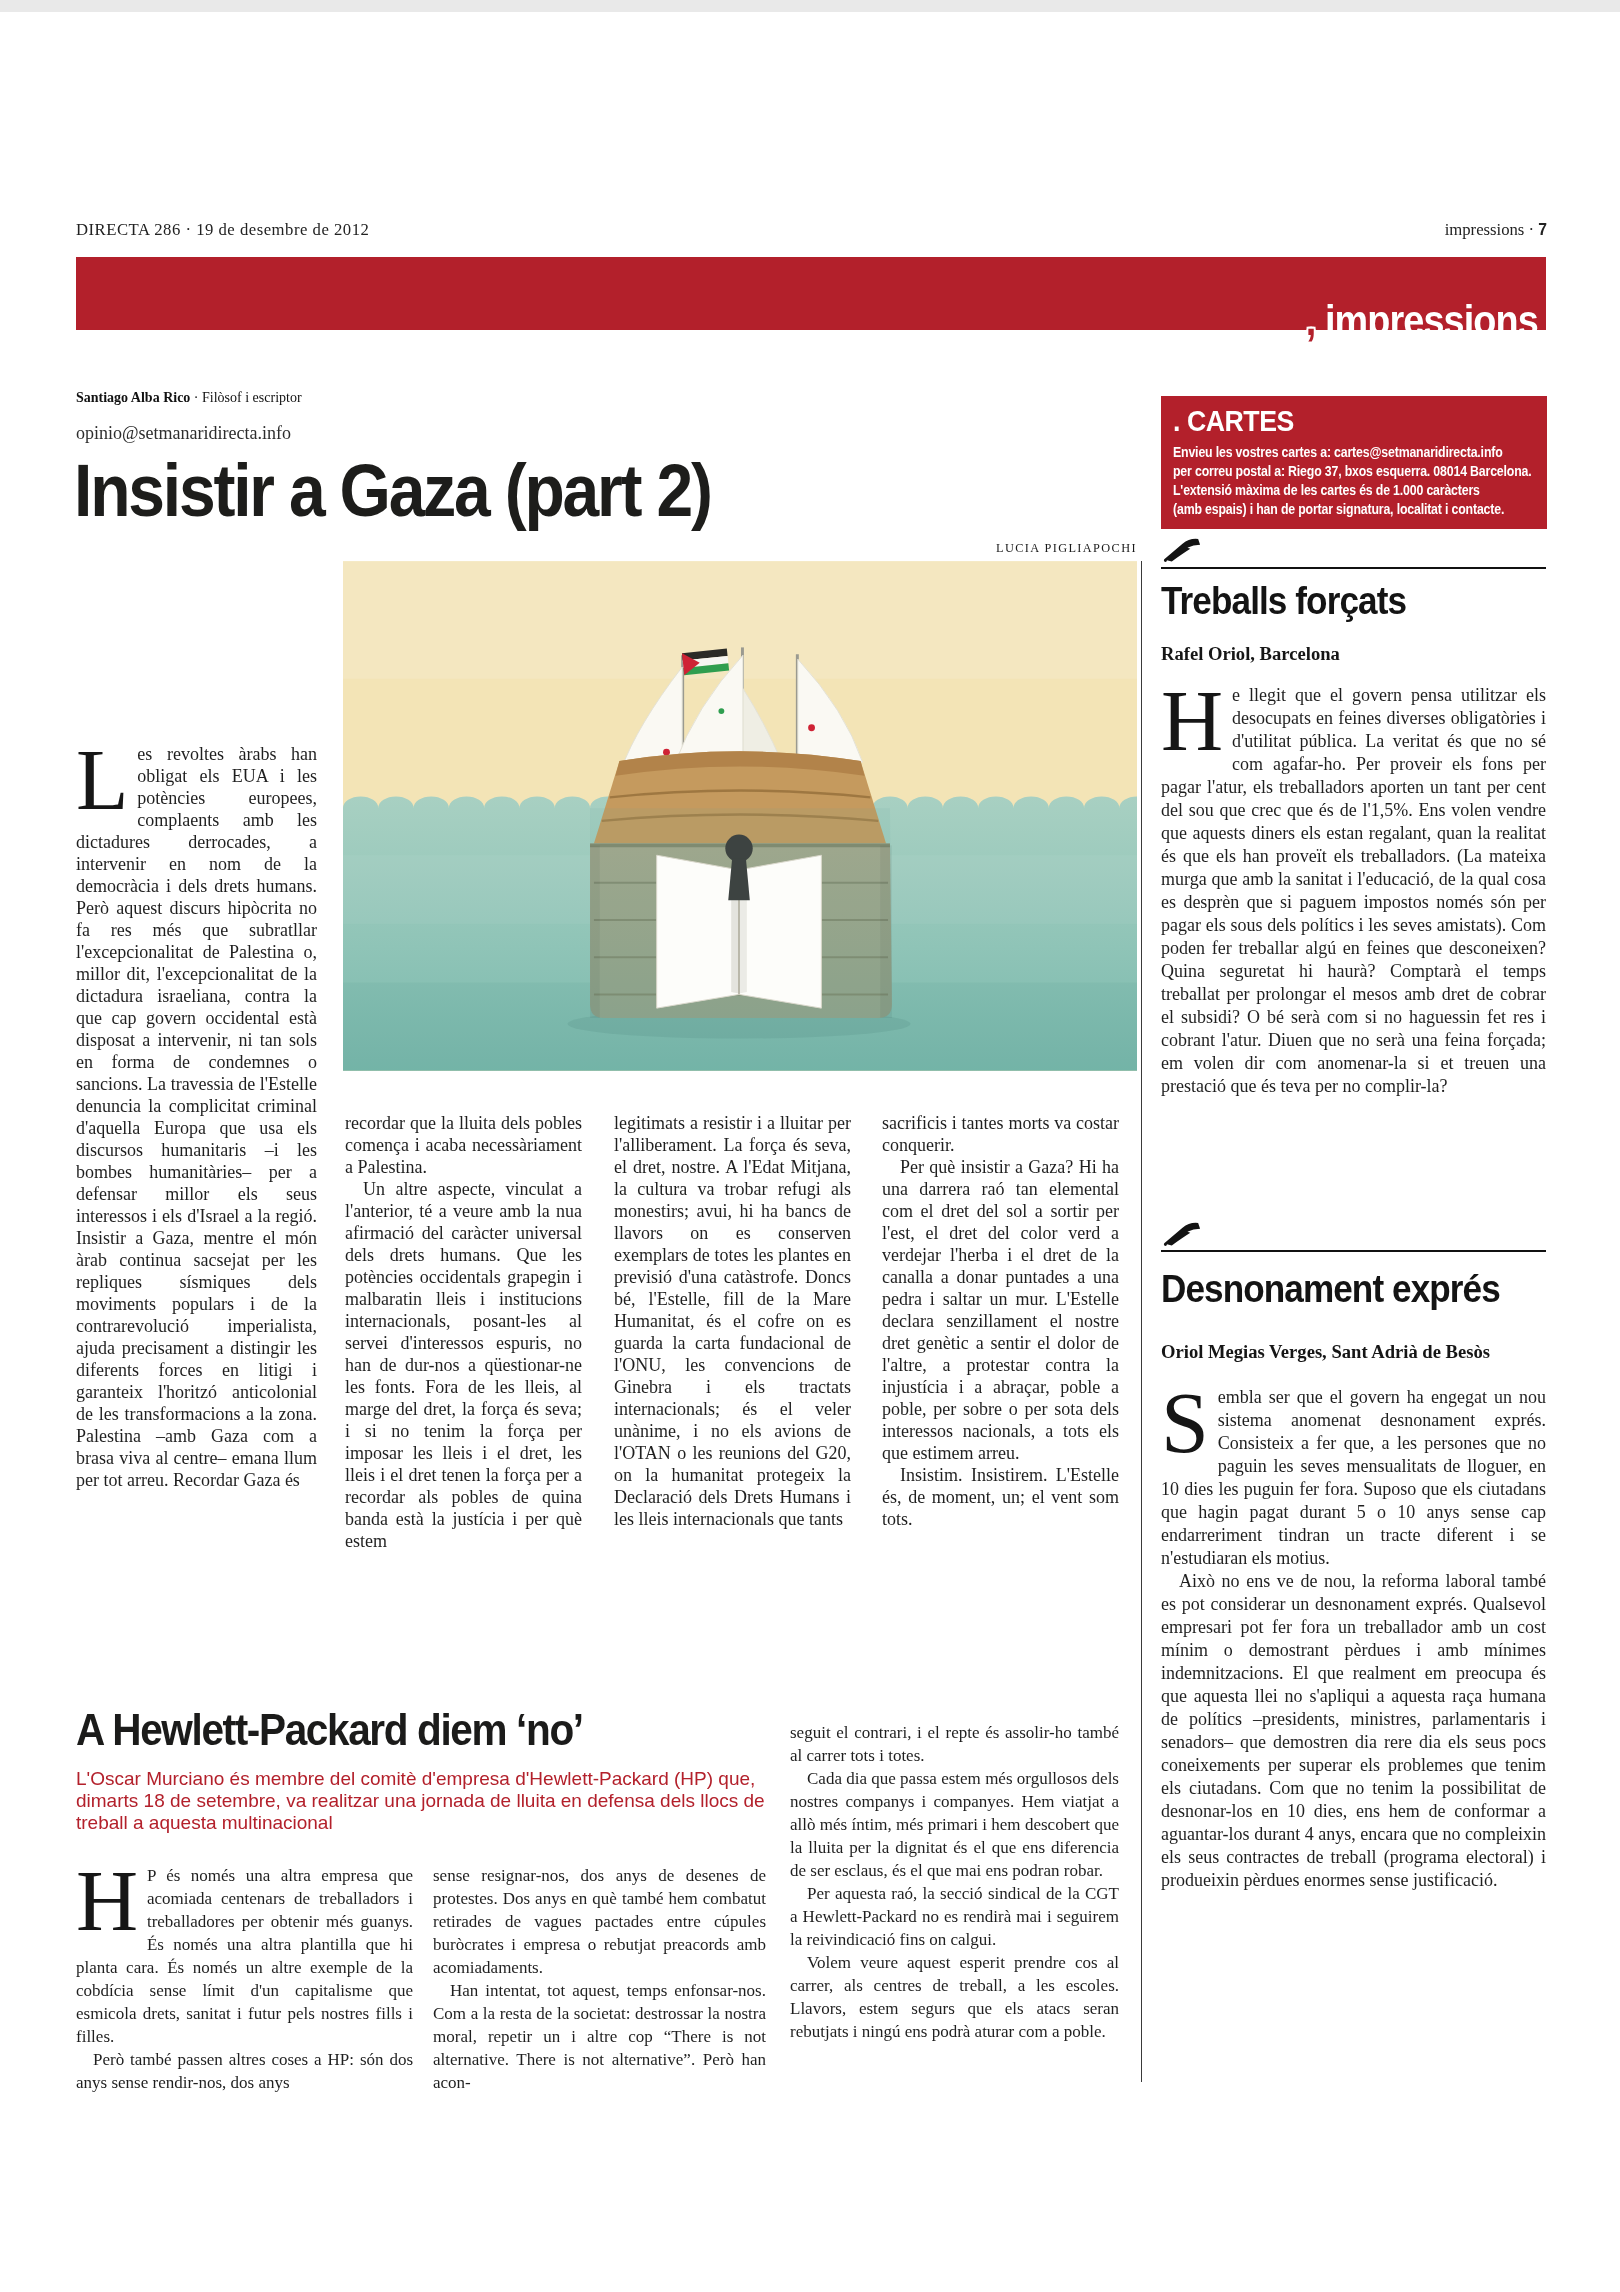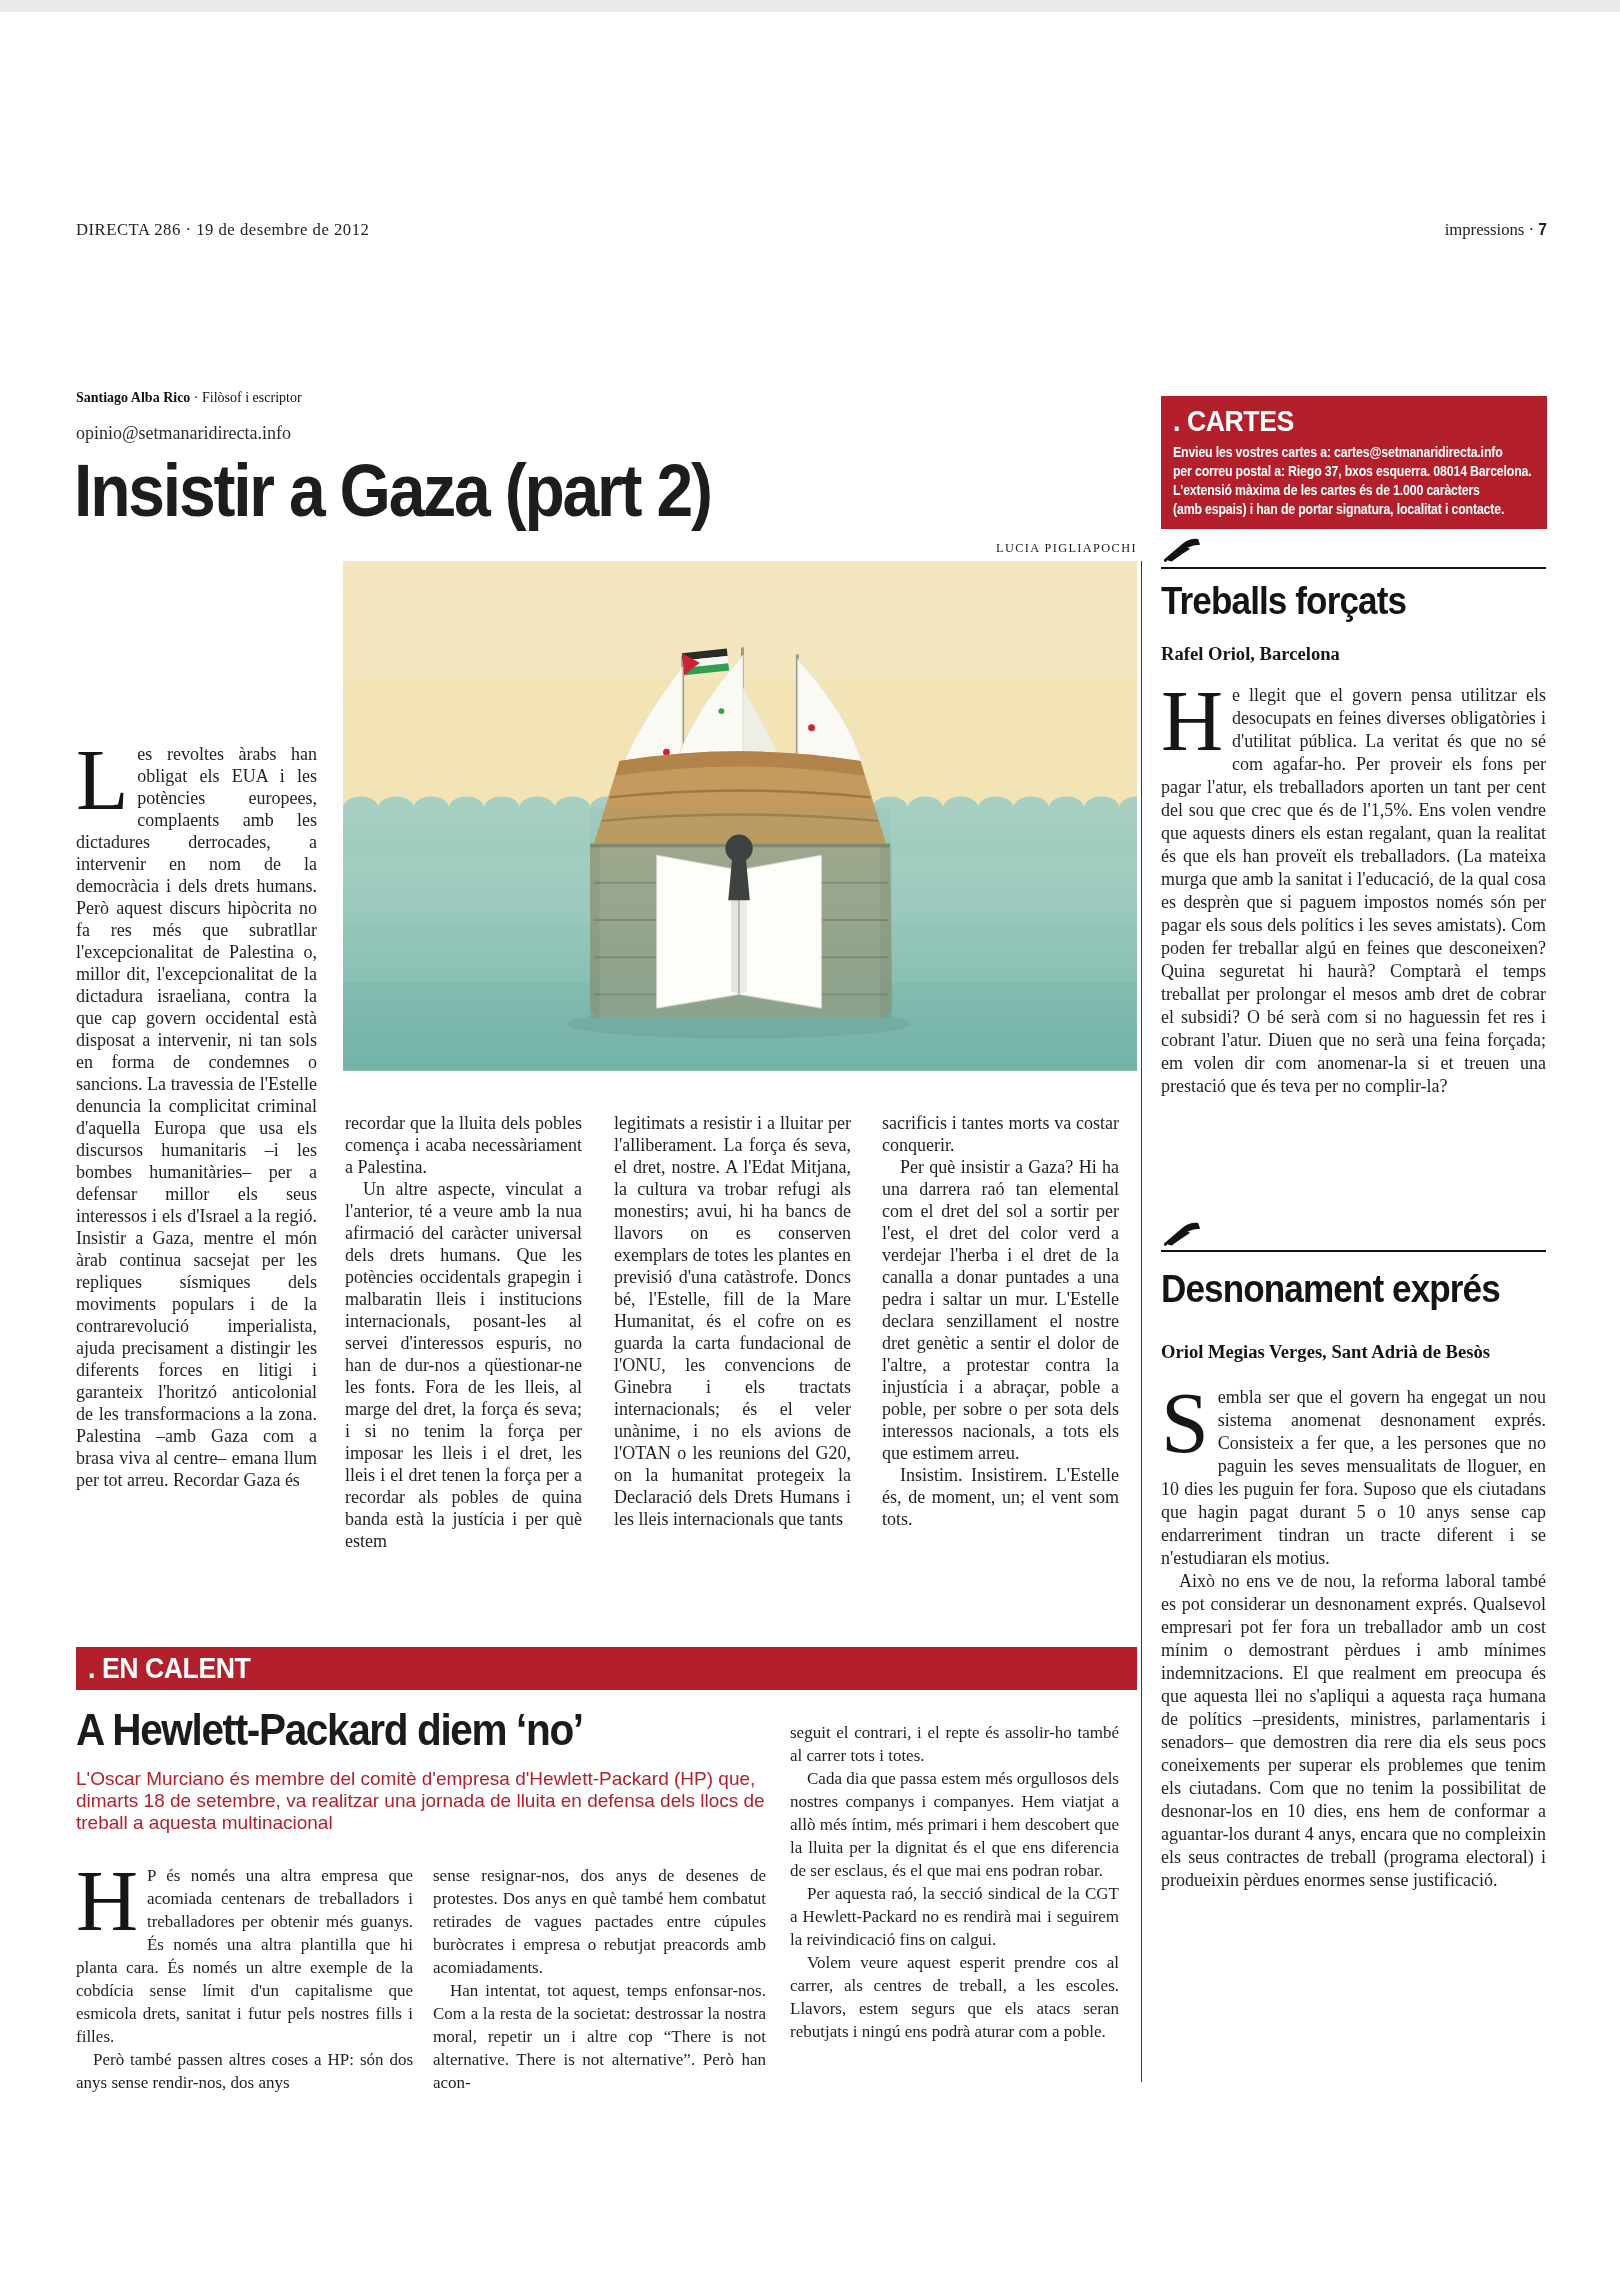--- a/index.html
+++ b/index.html
@@ -72,20 +72,23 @@
   #b3{left:790px;top:1709px;width:329px;}
 </style>
 </head>
 <body>
 
 <div id="page">
 
   <div id="hdr-left" class="abs">DIRECTA 286  ·  19 de desembre de 2012</div>
   <div id="hdr-right" class="abs"><span>impressions · </span><b>7</b></div>
 
+  <div id="redbar" class="abs red-bg">
+    <div id="banner-label" class="sans"><span class="banner-comma">,</span><span> impressions</span></div>
+  </div>
 
   <div id="author" class="abs"><span class="nm">Santiago Alba Rico</span><span> · Filòsof i escriptor</span></div>
   <div id="email" class="abs">opinio@setmanaridirecta.info</div>
   <div id="headline" class="abs sans">Insistir a Gaza (part 2)</div>
 
   <div id="credit" class="abs">LUCIA PIGLIAPOCHI</div>
   <div id="illus" class="abs">
     <svg width="794" height="510" viewBox="0 0 810 520">
       <defs>
         <linearGradient id="seaGrad" x1="0" y1="0" x2="0" y2="1">
@@ -199,23 +202,20 @@
         <path d="M1,23 L20,7 Q27,1 36,2 L38,8 Q31,8 25,11 L28,12 Q20,17 9,25 Z" fill="#131313"></path>
         <circle cx="2.5" cy="24" r="1.5" fill="#131313"></circle>
       </svg>
   </div>
   <div id="div2" class="divider"></div>
   <div id="lt2-title" class="lt-title sans">Desnonament exprés</div>
   <div id="lt2-author" class="lt-author">Oriol Megias Verges, Sant Adrià de Besòs</div>
   <div id="lt2-body" class="abs bt bt-side"><span class="dc">S</span><span>embla ser que el govern ha engegat un nou sistema anomenat desnonament exprés. Consisteix a fer que, a les persones que no paguin les seves mensualitats de lloguer, en 10 dies les puguin fer fora. Suposo que els ciutadans que hagin pagat durant 5 o 10 anys sense cap endarreriment tindran un tracte diferent i se n'estudiaran els motius.
  Això no ens ve de nou, la reforma laboral també es pot considerar un desnonament exprés. Qualsevol empresari pot fer fora un treballador amb un cost mínim o demostrant pèrdues i amb mínimes indemnitzacions. El que realment em preocupa és que aquesta llei no s'apliqui a aquesta raça humana de polítics –presidents, ministres, parlamentaris i senadors– que demostren dia rere dia els seus pocs coneixements per superar els problemes que tenim els ciutadans. Com que no tenim la possibilitat de desnonar-los en 10 dies, ens hem de conformar a aguantar-los durant 4 anys, encara que no compleixin els seus contractes de treball (programa electoral) i produeixin pèrdues enormes sense justificació.</span></div>
 
-  <div id="encalent-bar" class="abs red-bg">
-    <span id="encalent-label" class="sans">. EN CALENT</span>
-  </div>
   <div id="hp-headline" class="abs sans">A Hewlett-Packard diem ‘no’</div>
   <div id="hp-standfirst" class="abs sans red-tx">L'Oscar Murciano és membre del comitè d'empresa d'Hewlett-Packard (HP) que, dimarts 18 de setembre, va realitzar una jornada de lluita en defensa dels llocs de treball a aquesta multinacional</div>
   <div id="b1" class="abs bt bt-bot"><span class="dc">H</span><span>P és només una altra empresa que acomiada centenars de treballadors i treballadores per obtenir més guanys. És només una altra plantilla que hi planta cara. És només un altre exemple de la cobdícia sense límit d'un capitalisme que esmicola drets, sanitat i futur pels nostres fills i filles.
  Però també passen altres coses a HP: són dos anys sense rendir-nos, dos anys</span></div>
   <div id="b3" class="abs bt bt-bot">seguit el contrari, i el repte és assolir-ho també al carrer tots i totes.
  Cada dia que passa estem més orgullosos dels nostres companys i companyes. Hem viatjat a allò més íntim, més primari i hem descobert que la lluita per la dignitat és el que ens diferencia de ser esclaus, és el que mai ens podran robar.
  Per aquesta raó, la secció sindical de la CGT a Hewlett-Packard no es rendirà mai i seguirem la reivindicació fins on calgui.
  Volem veure aquest esperit prendre cos al carrer, als centres de treball, a les escoles. Llavors, estem segurs que els atacs seran rebutjats i ningú ens podrà aturar com a poble.</div>
   <div id="b2" class="abs bt bt-bot">sense resignar-nos, dos anys de desenes de protestes. Dos anys en què també hem combatut retirades de vagues pactades entre cúpules buròcrates i empresa o rebutjat preacords amb acomiadaments.
  Han intentat, tot aquest, temps enfonsar-nos. Com a la resta de la societat: destrossar la nostra moral, repetir un i altre cop “There is not alternative. There is not alternative”. Però han acon-</div>

